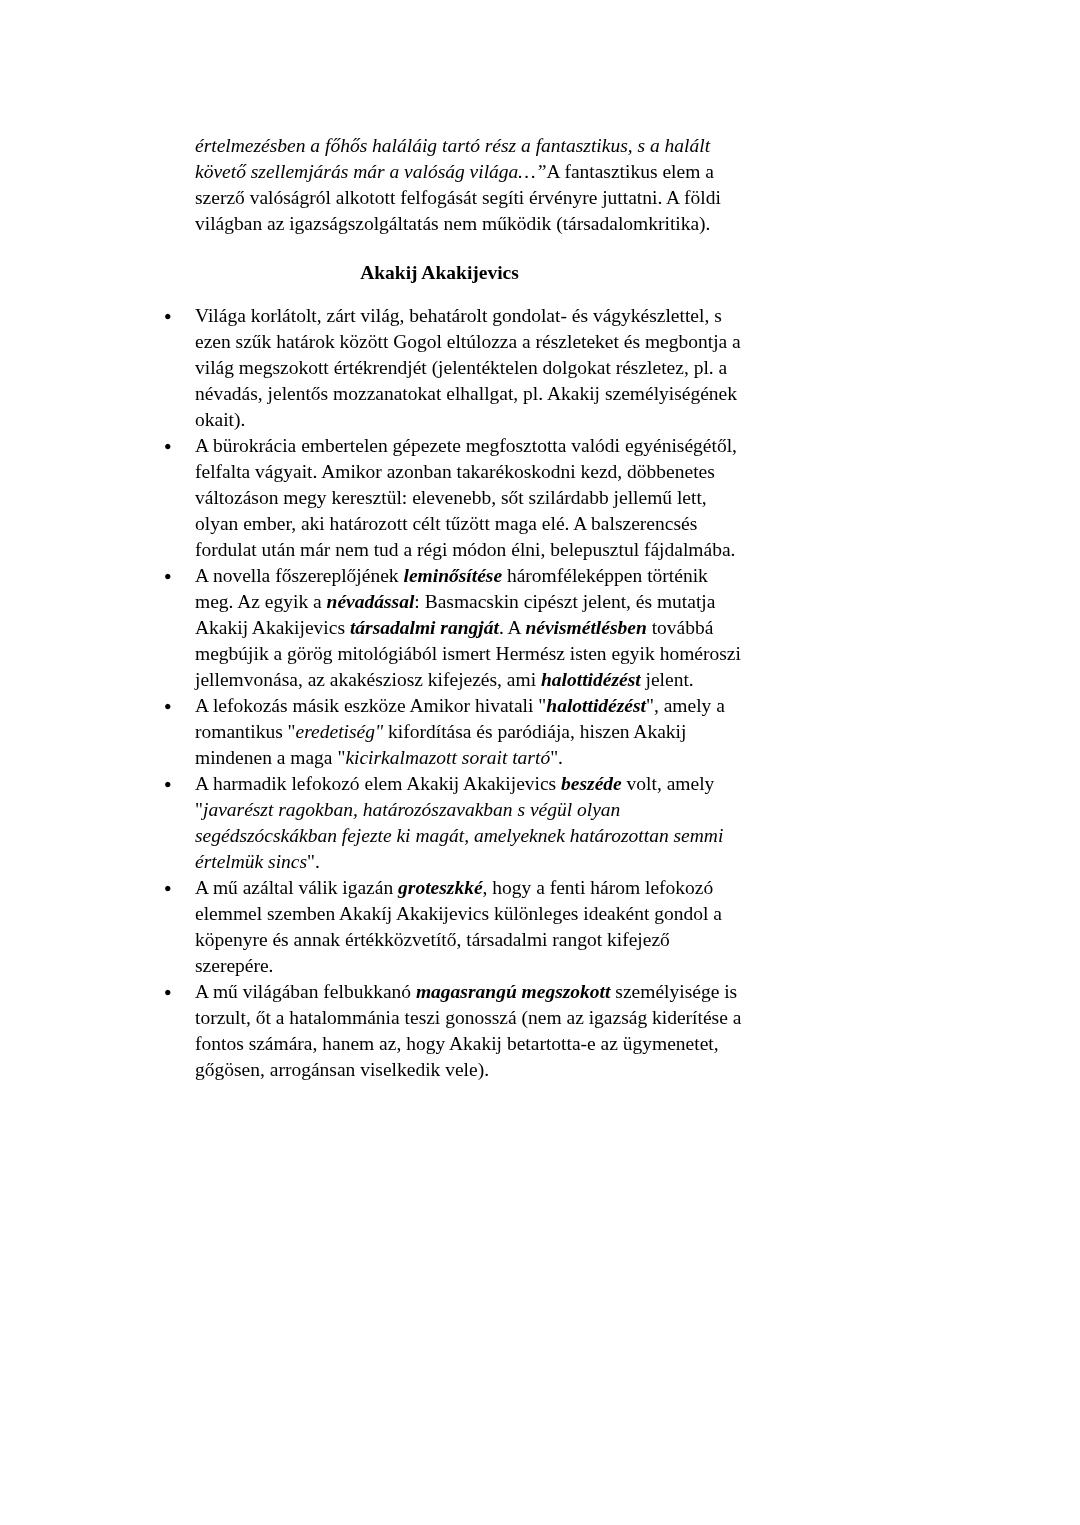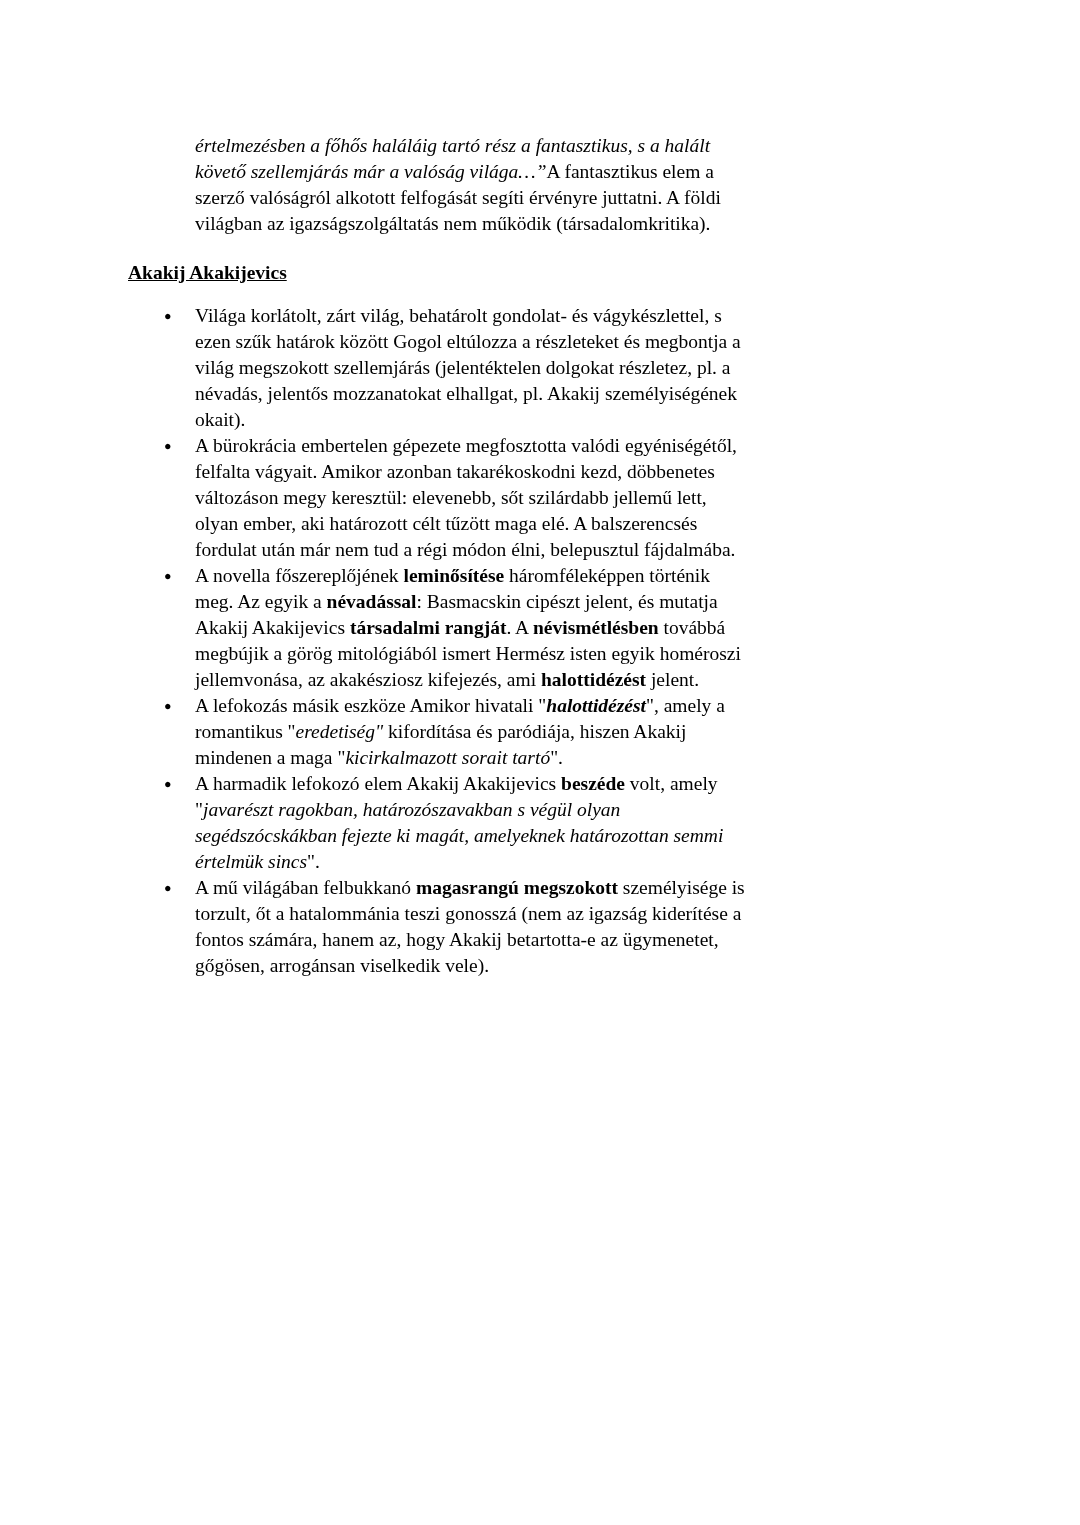--- a/index.html
+++ b/index.html
@@ -37,37 +37,38 @@
     position: absolute;
     left: -31px;
     top: 0;
     font-size: 12.5px;
     line-height: 26px;
   }
   .heading {
     margin: 23px 0 17px 0;
     font-size: 19.5px;
     font-weight: bold;
-    text-decoration: underline;
+    text-align: center;
   }
-  .b { font-weight: bold; }
+  .b { font-weight: bold; font-style: italic; }
   .i { font-style: italic; }
 </style>
 </head>
 <body>
 
 <div class="page">
 
   <p class="cont"><span class="i">értelmezésben a főhős haláláig tartó rész a fantasztikus, s a halált követő szellemjárás már a valóság világa…”</span><span>A fantasztikus elem a szerző valóságról alkotott felfogását segíti érvényre juttatni. A földi világban az igazságszolgáltatás nem működik (társadalomkritika).</span></p>
 
 
   <h2 class="heading">Akakij Akakijevics</h2>
 
   <ul class="bullets">
-    <li><span>Világa korlátolt, zárt világ, behatárolt gondolat- és vágykészlettel, s ezen szűk határok között Gogol eltúlozza a részleteket és megbontja a világ megszokott szellemjárás (jelentéktelen dolgokat részletez, pl. a névadás, jelentős mozzanatokat elhallgat, pl. Akakij személyiségének okait).</span></li>
+    <li><span>Világa korlátolt, zárt világ, behatárolt gondolat- és vágykészlettel, s ezen szűk határok között Gogol eltúlozza a részleteket és megbontja a világ megszokott értékrendjét (jelentéktelen dolgokat részletez, pl. a névadás, jelentős mozzanatokat elhallgat, pl. Akakij személyiségének okait).</span></li>
     <li><span>A bürokrácia embertelen gépezete megfosztotta valódi egyéniségétől, felfalta vágyait. Amikor azonban takarékoskodni kezd, döbbenetes változáson megy keresztül: elevenebb, sőt szilárdabb jellemű lett, olyan ember, aki határozott célt tűzött maga elé. A balszerencsés fordulat után már nem tud a régi módon élni, belepusztul fájdalmába.</span></li>
     <li><span>A novella főszereplőjének </span><span class="b">leminősítése</span><span> háromféleképpen történik meg. Az egyik a </span><span class="b">névadással</span><span>: Basmacskin cipészt jelent, és mutatja Akakij Akakijevics </span><span class="b">társadalmi rangját</span><span>. A </span><span class="b">névismétlésben</span><span> továbbá megbújik a görög mitológiából ismert Hermész isten egyik homéroszi jellemvonása, az akakésziosz kifejezés, ami </span><span class="b">halottidézést</span><span> jelent.</span></li>
     <li><span>A lefokozás másik eszköze Amikor hivatali "</span><span class="b i">halottidézést</span><span>", amely a romantikus "</span><span class="i">eredetiség"</span><span> kifordítása és paródiája, hiszen Akakij mindenen a maga "</span><span class="i">kicirkalmazott sorait tartó</span><span>".</span></li>
     <li><span>A harmadik lefokozó elem Akakij Akakijevics </span><span class="b">beszéde</span><span> volt, amely "</span><span class="i">javarészt ragokban, határozószavakban s végül olyan segédszócskákban fejezte ki magát, amelyeknek határozottan semmi értelmük sincs</span><span>".</span></li>
+    <li><span>A mű azáltal válik igazán </span><span class="b">groteszkké</span><span>, hogy a fenti három lefokozó elemmel szemben Akakíj Akakijevics különleges ideaként gondol a köpenyre és annak értékközvetítő, társadalmi rangot kifejező szerepére.</span></li>
     <li><span>A mű világában felbukkanó </span><span class="b">magasrangú megszokott</span><span> személyisége is torzult, őt a hatalommánia teszi gonosszá (nem az igazság kiderítése a fontos számára, hanem az, hogy Akakij betartotta-e az ügymenetet, gőgösen, arrogánsan viselkedik vele).</span></li>
   </ul>
 
 </div>
 
 </body></html>

